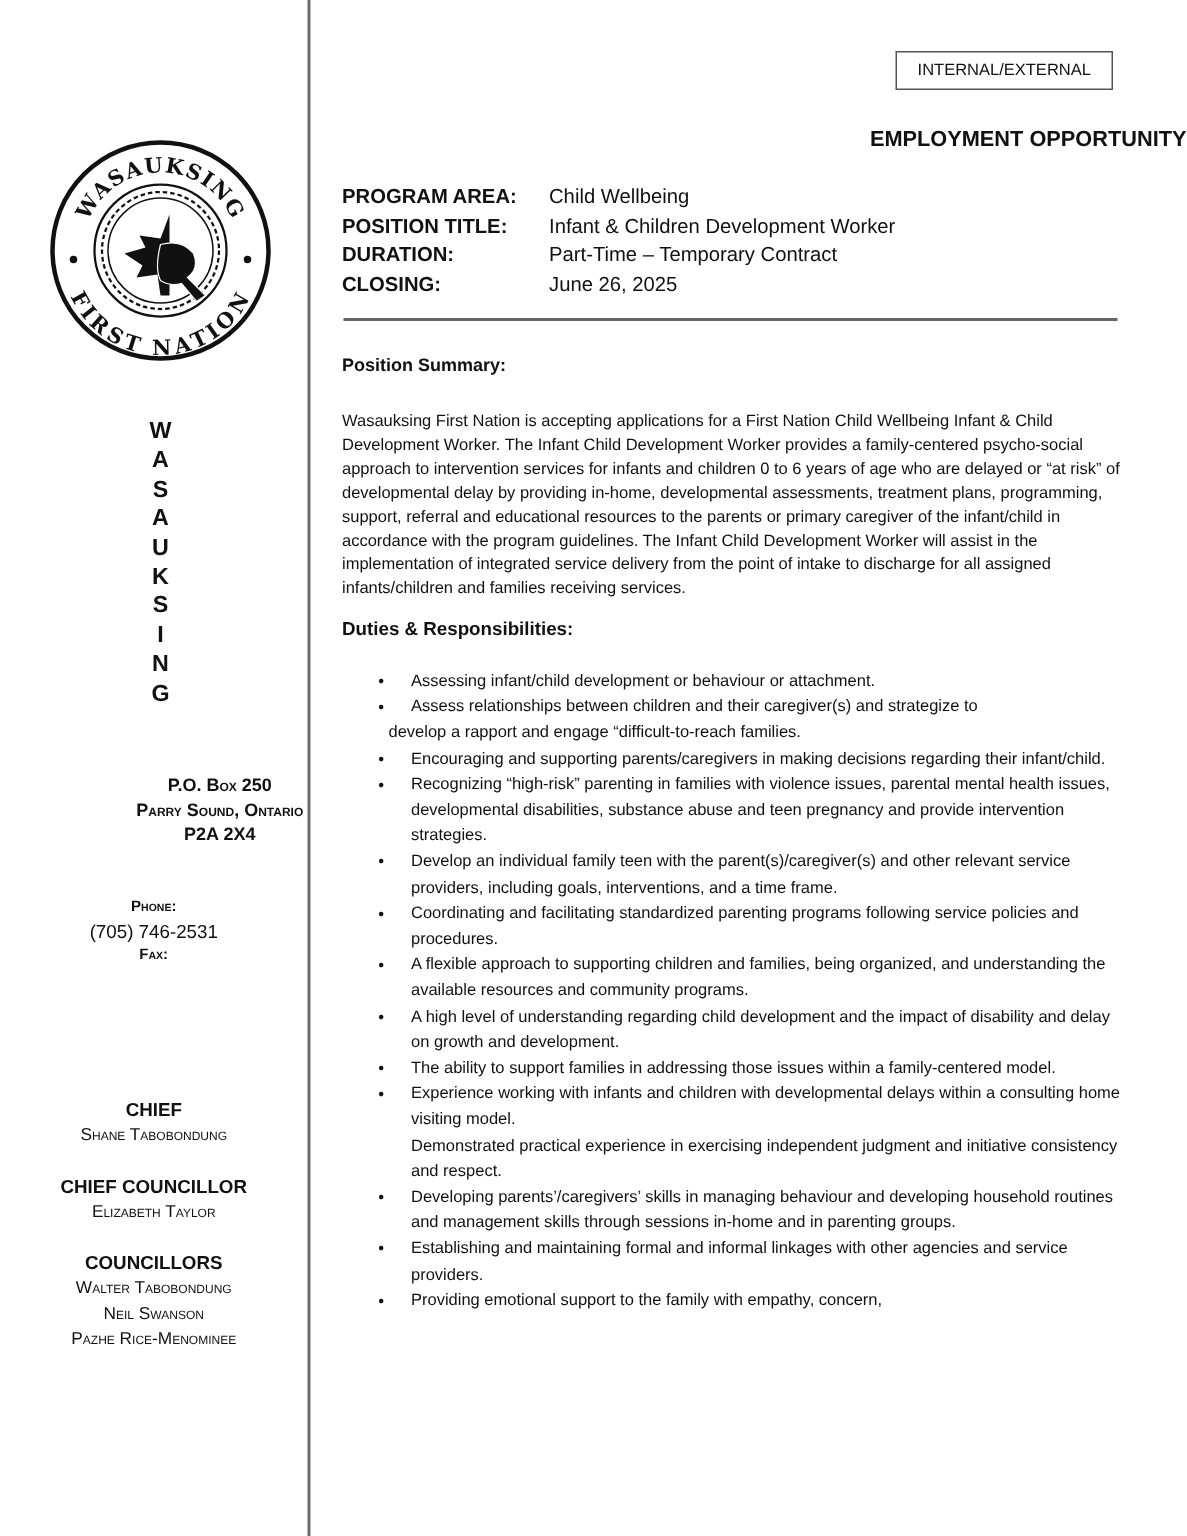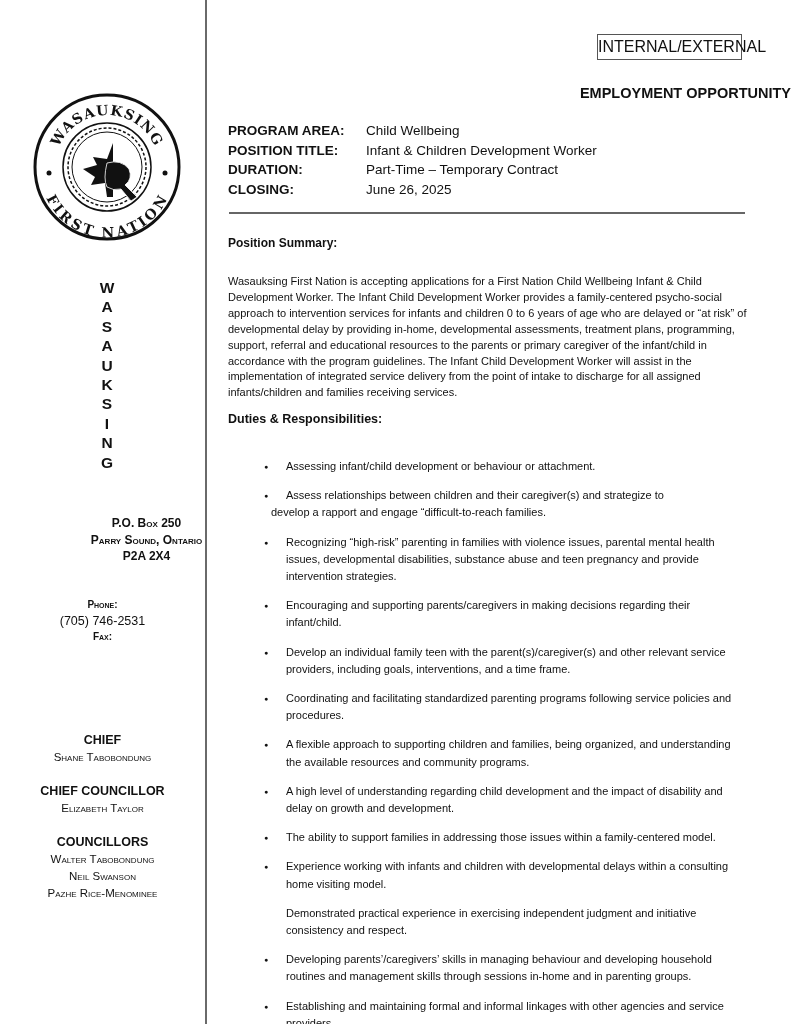--- a/index.html
+++ b/index.html
@@ -25,39 +25,39 @@
   .contact .lbl { font-weight: bold; font-size: 10px; line-height: 14px; font-variant: small-caps; text-align: center; }
   .contact .val { font-size: 12.5px; line-height: 18px; }
   .officials { top: 732px; }
   .officials .title { font-weight: bold; font-size: 12.5px; line-height: 17px; }
   .officials .name { font-size: 11.5px; line-height: 17px; font-variant: small-caps; }
   .officials .gap { height: 17px; }
 
   
   .tag-box {
     position: absolute; left: 597px; top: 34px; width: 143px; height: 24px;
-    border: 1px solid #555; font-size: 16px; line-height: 24px; text-align: center;
+    border: 1px solid #555; font-size: 11px; line-height: 24px; text-align: center;
   }
   .main-title {
     position: absolute; left: 207px; width: 584px; top: 85px; text-align: right;
     font-weight: bold; font-size: 14.5px;
   }
   .fields { position: absolute; left: 228px; top: 121px; }
   .field-row { display: flex; font-size: 13.5px; line-height: 19.5px; }
   .field-label { width: 138px; font-weight: bold; }
   .hrule { position: absolute; left: 229px; top: 212px; width: 516px; height: 1.5px; background: #666; }
   .section-h { position: absolute; left: 228px; font-weight: bold; font-size: 12px; }
   .summary-h { top: 236px; }
   .summary {
     position: absolute; left: 228px; top: 274px; width: 520px;
     font-size: 11px; line-height: 15.9px;
   }
   .duties-h { top: 412px; font-size: 12.5px; }
   .duties { position: absolute; left: 228px; top: 446px; width: 520px; font-size: 11px; line-height: 17.2px; }
-  .duty { position: relative; padding-left: 46px; margin: 12px; }
+  .duty { position: relative; padding-left: 46px; margin: 0; }
   .duty .bullet { position: absolute; left: 24px; top: 0; font-size: 11px; }
   .duty .hang { margin-left: -15px; }
 </style>
 </head>
 <body>
 
 <div class="vline"></div>
 
 <div class="sidebar">
   <svg class="logo" viewBox="0 0 148 148">
@@ -146,22 +146,22 @@
 
 <div class="hrule"></div>
 
 <div class="section-h summary-h">Position Summary:</div>
 <div class="summary">Wasauksing First Nation is accepting applications for a First Nation Child Wellbeing Infant &amp; Child Development Worker. The Infant Child Development Worker provides a family-centered psycho-social approach to intervention services for infants and children 0 to 6 years of age who are delayed or “at risk” of developmental delay by providing in-home, developmental assessments, treatment plans, programming, support, referral and educational resources to the parents or primary caregiver of the infant/child in accordance with the program guidelines. The Infant Child Development Worker will assist in the implementation of integrated service delivery from the point of intake to discharge for all assigned infants/children and families receiving services.</div>
 
 <div class="section-h duties-h">Duties &amp; Responsibilities:</div>
 <div class="duties" id="duties">
     <div class="duty"><span class="bullet" style="font-size: 7px; line-height: 17.2px;">●</span><span>Assessing infant/child development or behaviour or attachment.</span></div>
     <div class="duty"><span class="bullet" style="font-size: 7px; line-height: 17.2px;">●</span><span>Assess relationships between children and their caregiver(s) and strategize to</span><div class="hang">develop a rapport and engage “difficult-to-reach families.</div></div>
+    <div class="duty"><span class="bullet" style="font-size: 7px; line-height: 17.2px;">●</span><span>Encouraging and supporting parents/caregivers in making decisions regarding their infant/child.</span></div>
     <div class="duty"><span class="bullet" style="font-size: 7px; line-height: 17.2px;">●</span><span>Recognizing “high-risk” parenting in families with violence issues, parental mental health issues, developmental disabilities, substance abuse and teen pregnancy and provide intervention strategies.</span></div>
-    <div class="duty"><span class="bullet" style="font-size: 7px; line-height: 17.2px;">●</span><span>Encouraging and supporting parents/caregivers in making decisions regarding their infant/child.</span></div>
     <div class="duty"><span class="bullet" style="font-size: 7px; line-height: 17.2px;">●</span><span>Develop an individual family teen with the parent(s)/caregiver(s) and other relevant service providers, including goals, interventions, and a time frame.</span></div>
     <div class="duty"><span class="bullet" style="font-size: 7px; line-height: 17.2px;">●</span><span>Coordinating and facilitating standardized parenting programs following service policies and procedures.</span></div>
     <div class="duty"><span class="bullet" style="font-size: 7px; line-height: 17.2px;">●</span><span>A flexible approach to supporting children and families, being organized, and understanding the available resources and community programs.</span></div>
     <div class="duty"><span class="bullet" style="font-size: 7px; line-height: 17.2px;">●</span><span>A high level of understanding regarding child development and the impact of disability and delay on growth and development.</span></div>
     <div class="duty"><span class="bullet" style="font-size: 7px; line-height: 17.2px;">●</span><span>The ability to support families in addressing those issues within a family-centered model.</span></div>
     <div class="duty"><span class="bullet" style="font-size: 7px; line-height: 17.2px;">●</span><span>Experience working with infants and children with developmental delays within a consulting home visiting model.</span></div>
     <div class="duty nobullet"><span>Demonstrated practical experience in exercising independent judgment and initiative consistency and respect.</span></div>
     <div class="duty"><span class="bullet" style="font-size: 7px; line-height: 17.2px;">●</span><span>Developing parents’/caregivers’ skills in managing behaviour and developing household routines and management skills through sessions in-home and in parenting groups.</span></div>
     <div class="duty"><span class="bullet" style="font-size: 7px; line-height: 17.2px;">●</span><span>Establishing and maintaining formal and informal linkages with other agencies and service providers.</span></div>
     <div class="duty"><span class="bullet" style="font-size: 7px; line-height: 17.2px;">●</span><span>Providing emotional support to the family with empathy, concern,</span></div>

